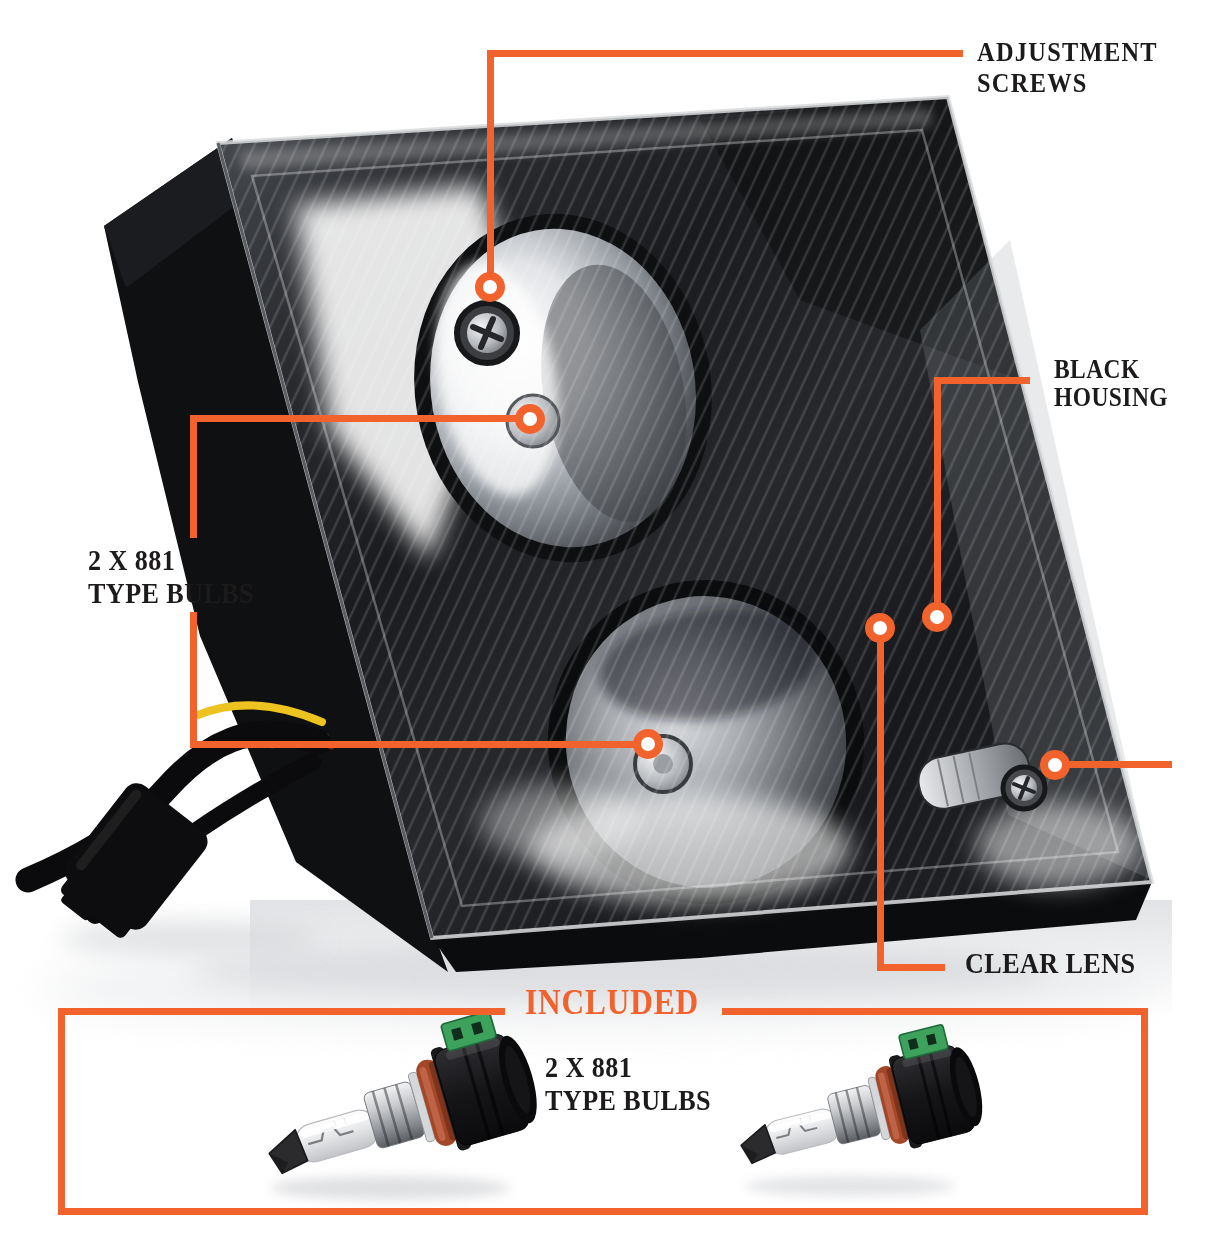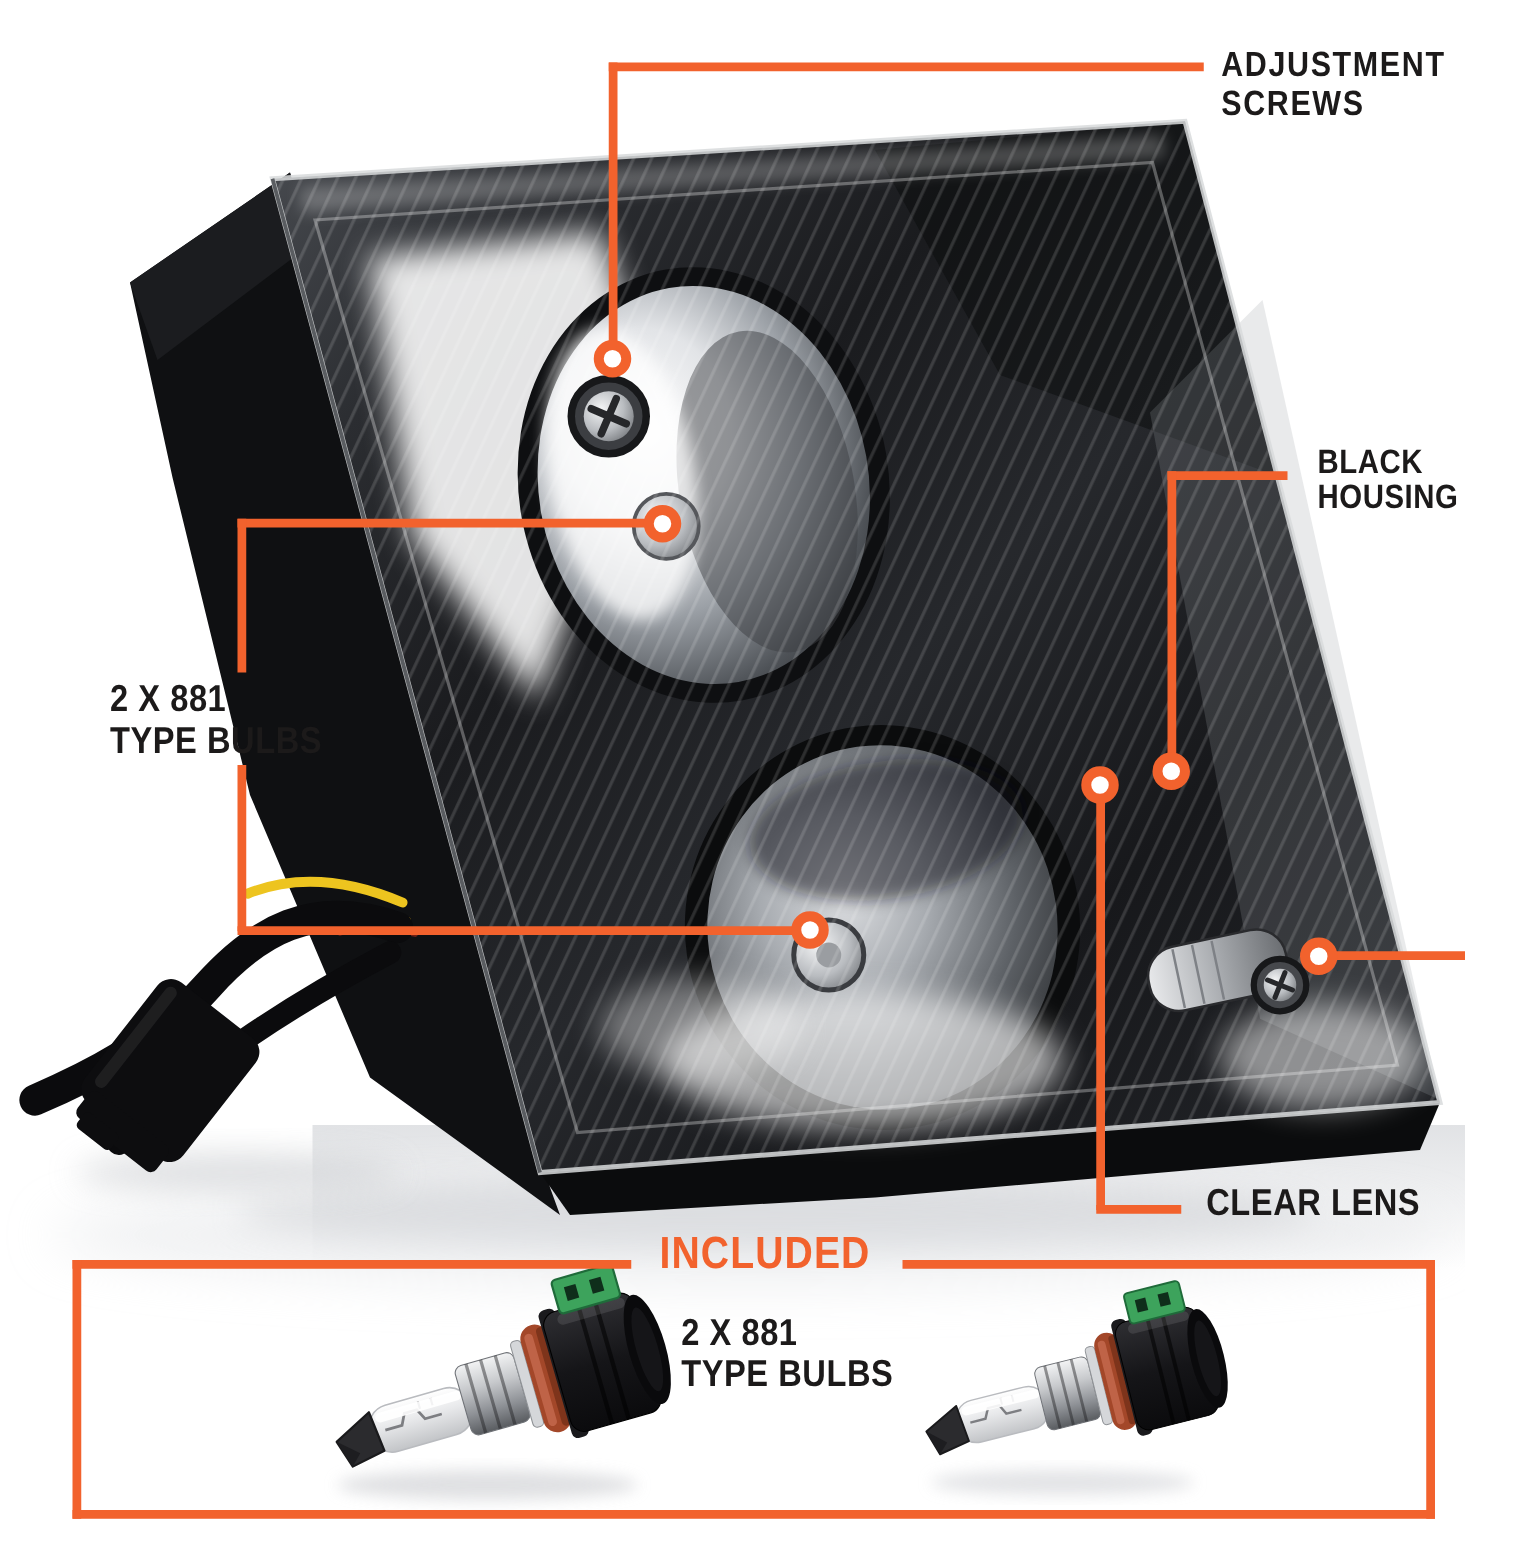--- a/index.html
+++ b/index.html
@@ -1,19 +1,19 @@
 <!DOCTYPE html>
 <html style="--accent: #F2622D; --label-text: #1C1A1A; --background: #FFFFFF;"><head>
 <meta charset="utf-8">
 <style>
   html,body{margin:0;padding:0;background:#fff;}
   .stage{
     position:relative;width:1172px;height:1241px;overflow:hidden;
     background:var(--background,#ffffff);
-    font-family:Liberation Sans, sans-serif;
+    font-family:Liberation Serif, serif;
   }
   .photo{position:absolute;left:0;top:0;z-index:1;}
   
   .cl{position:absolute;background:var(--accent,#F2622D);z-index:4;}
   
   .dot{position:absolute;width:30px;height:30px;border-radius:50%;
        border:8px solid var(--accent,#F2622D);background:#fff;
        box-sizing:border-box;z-index:5;}
   
   .label{position:absolute;z-index:6;color:var(--label-text,#1C1A1A);

